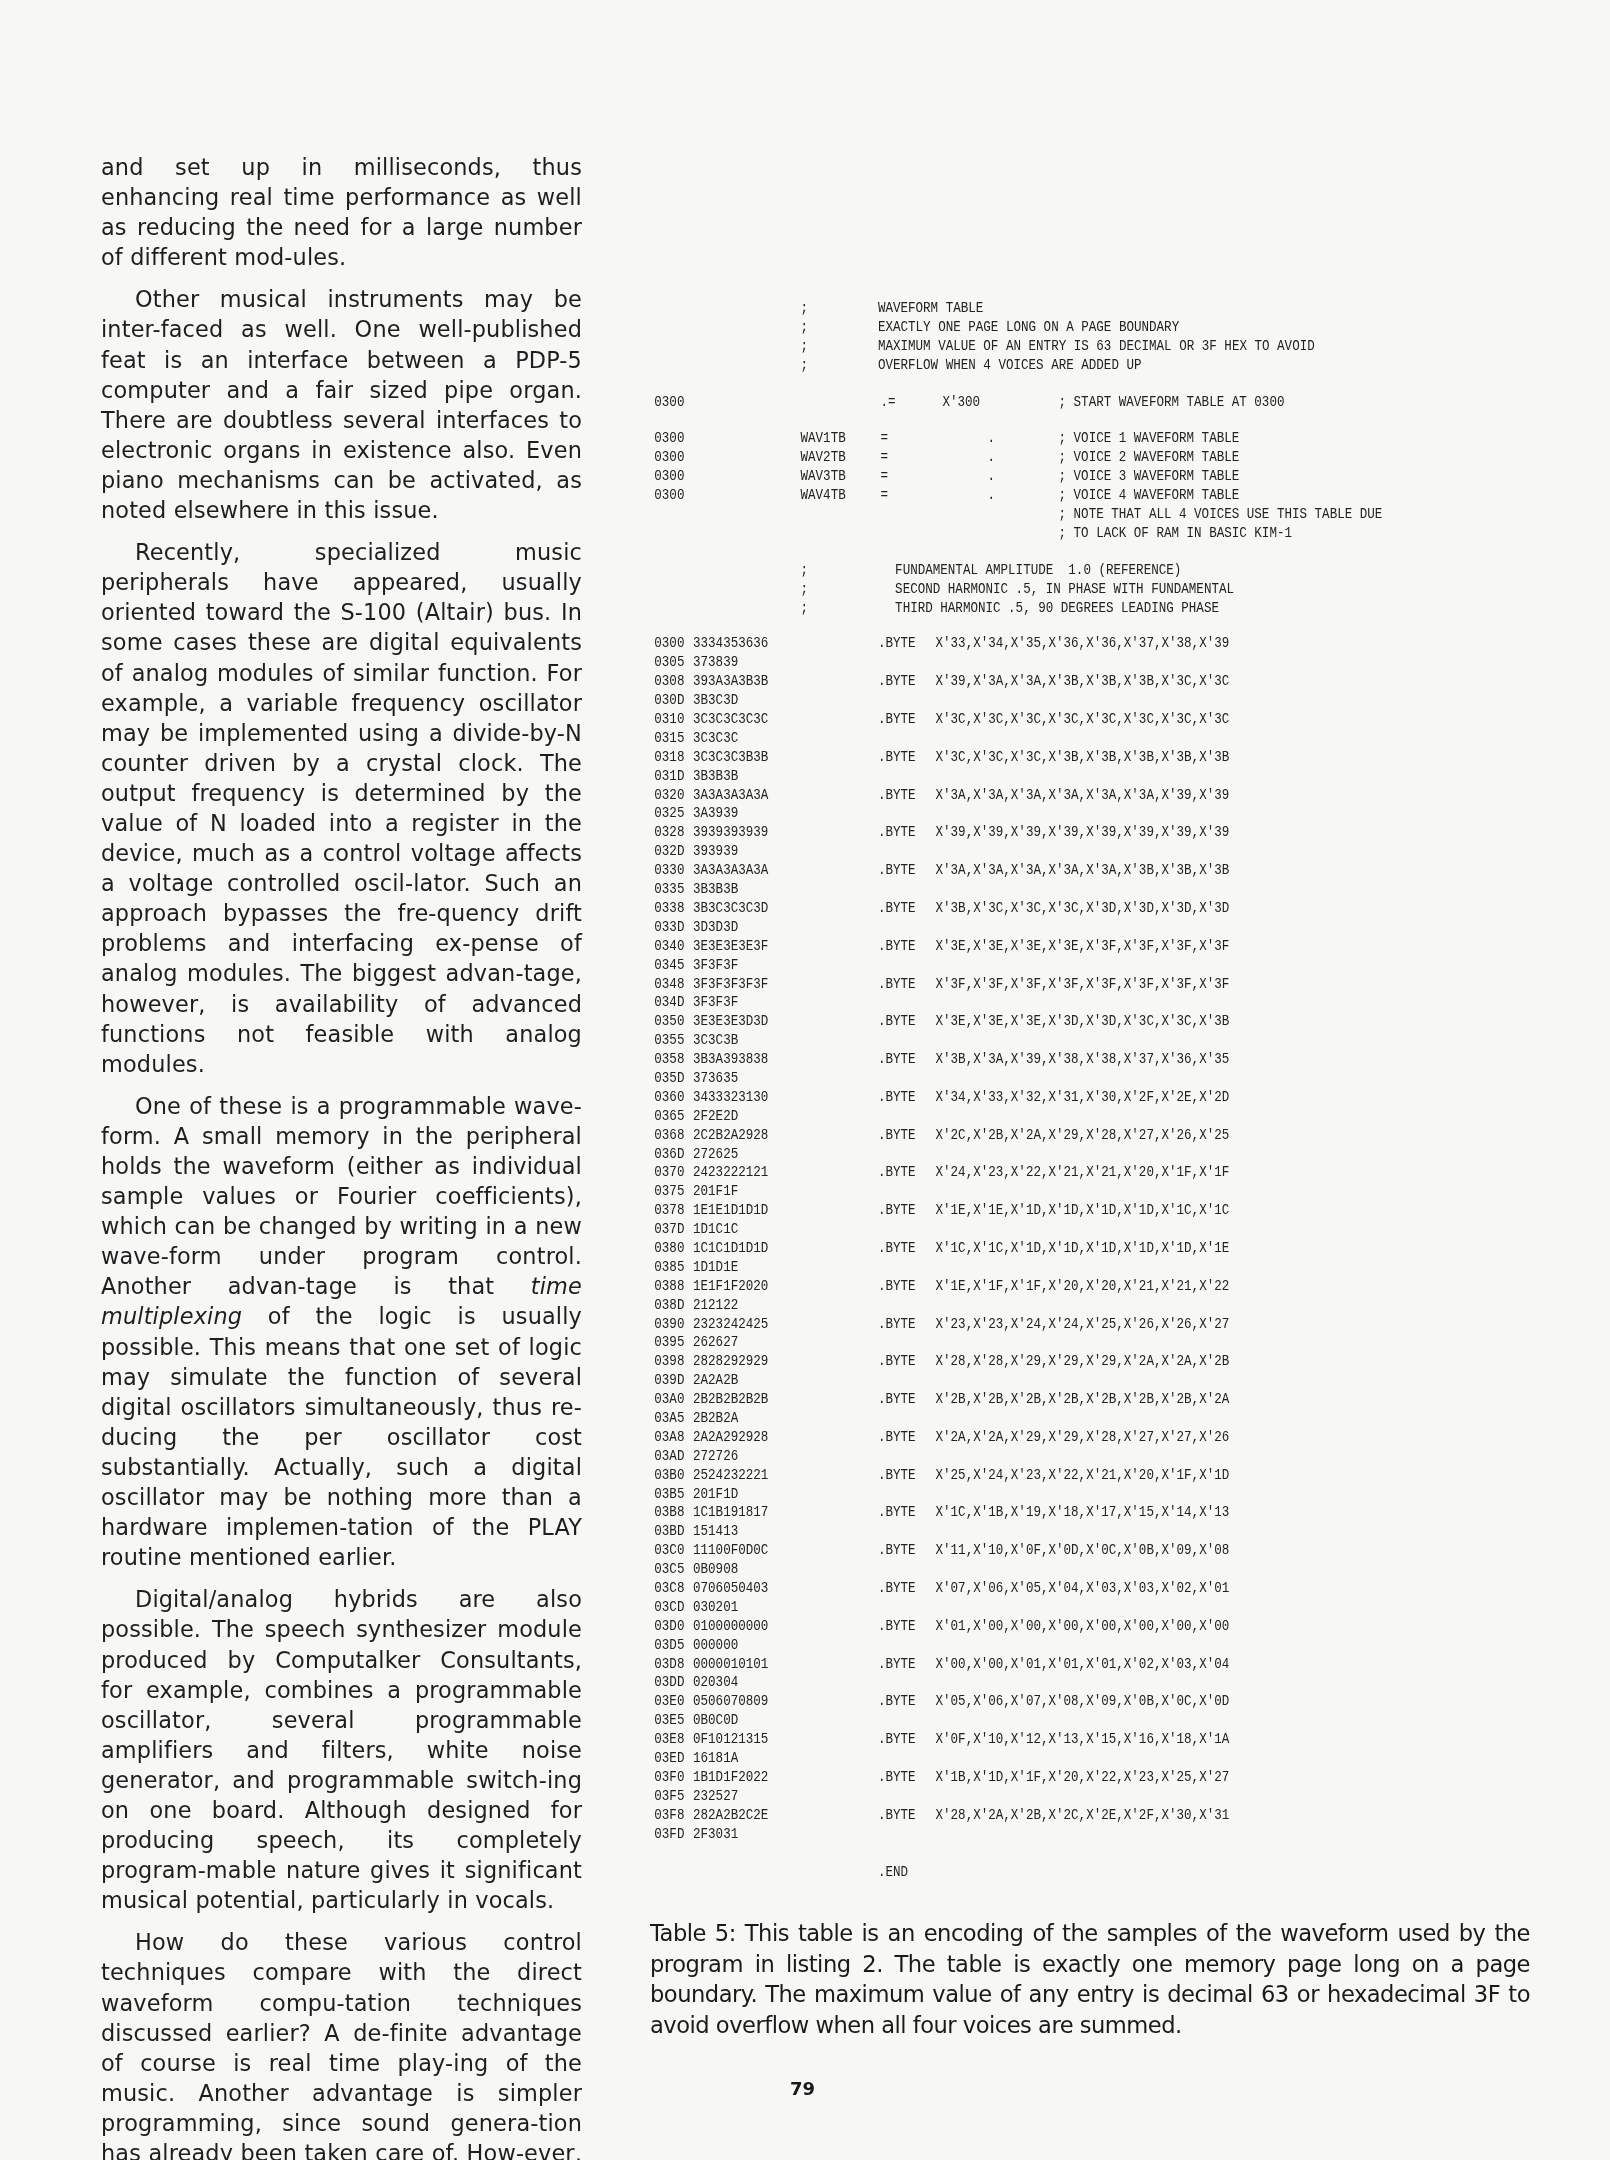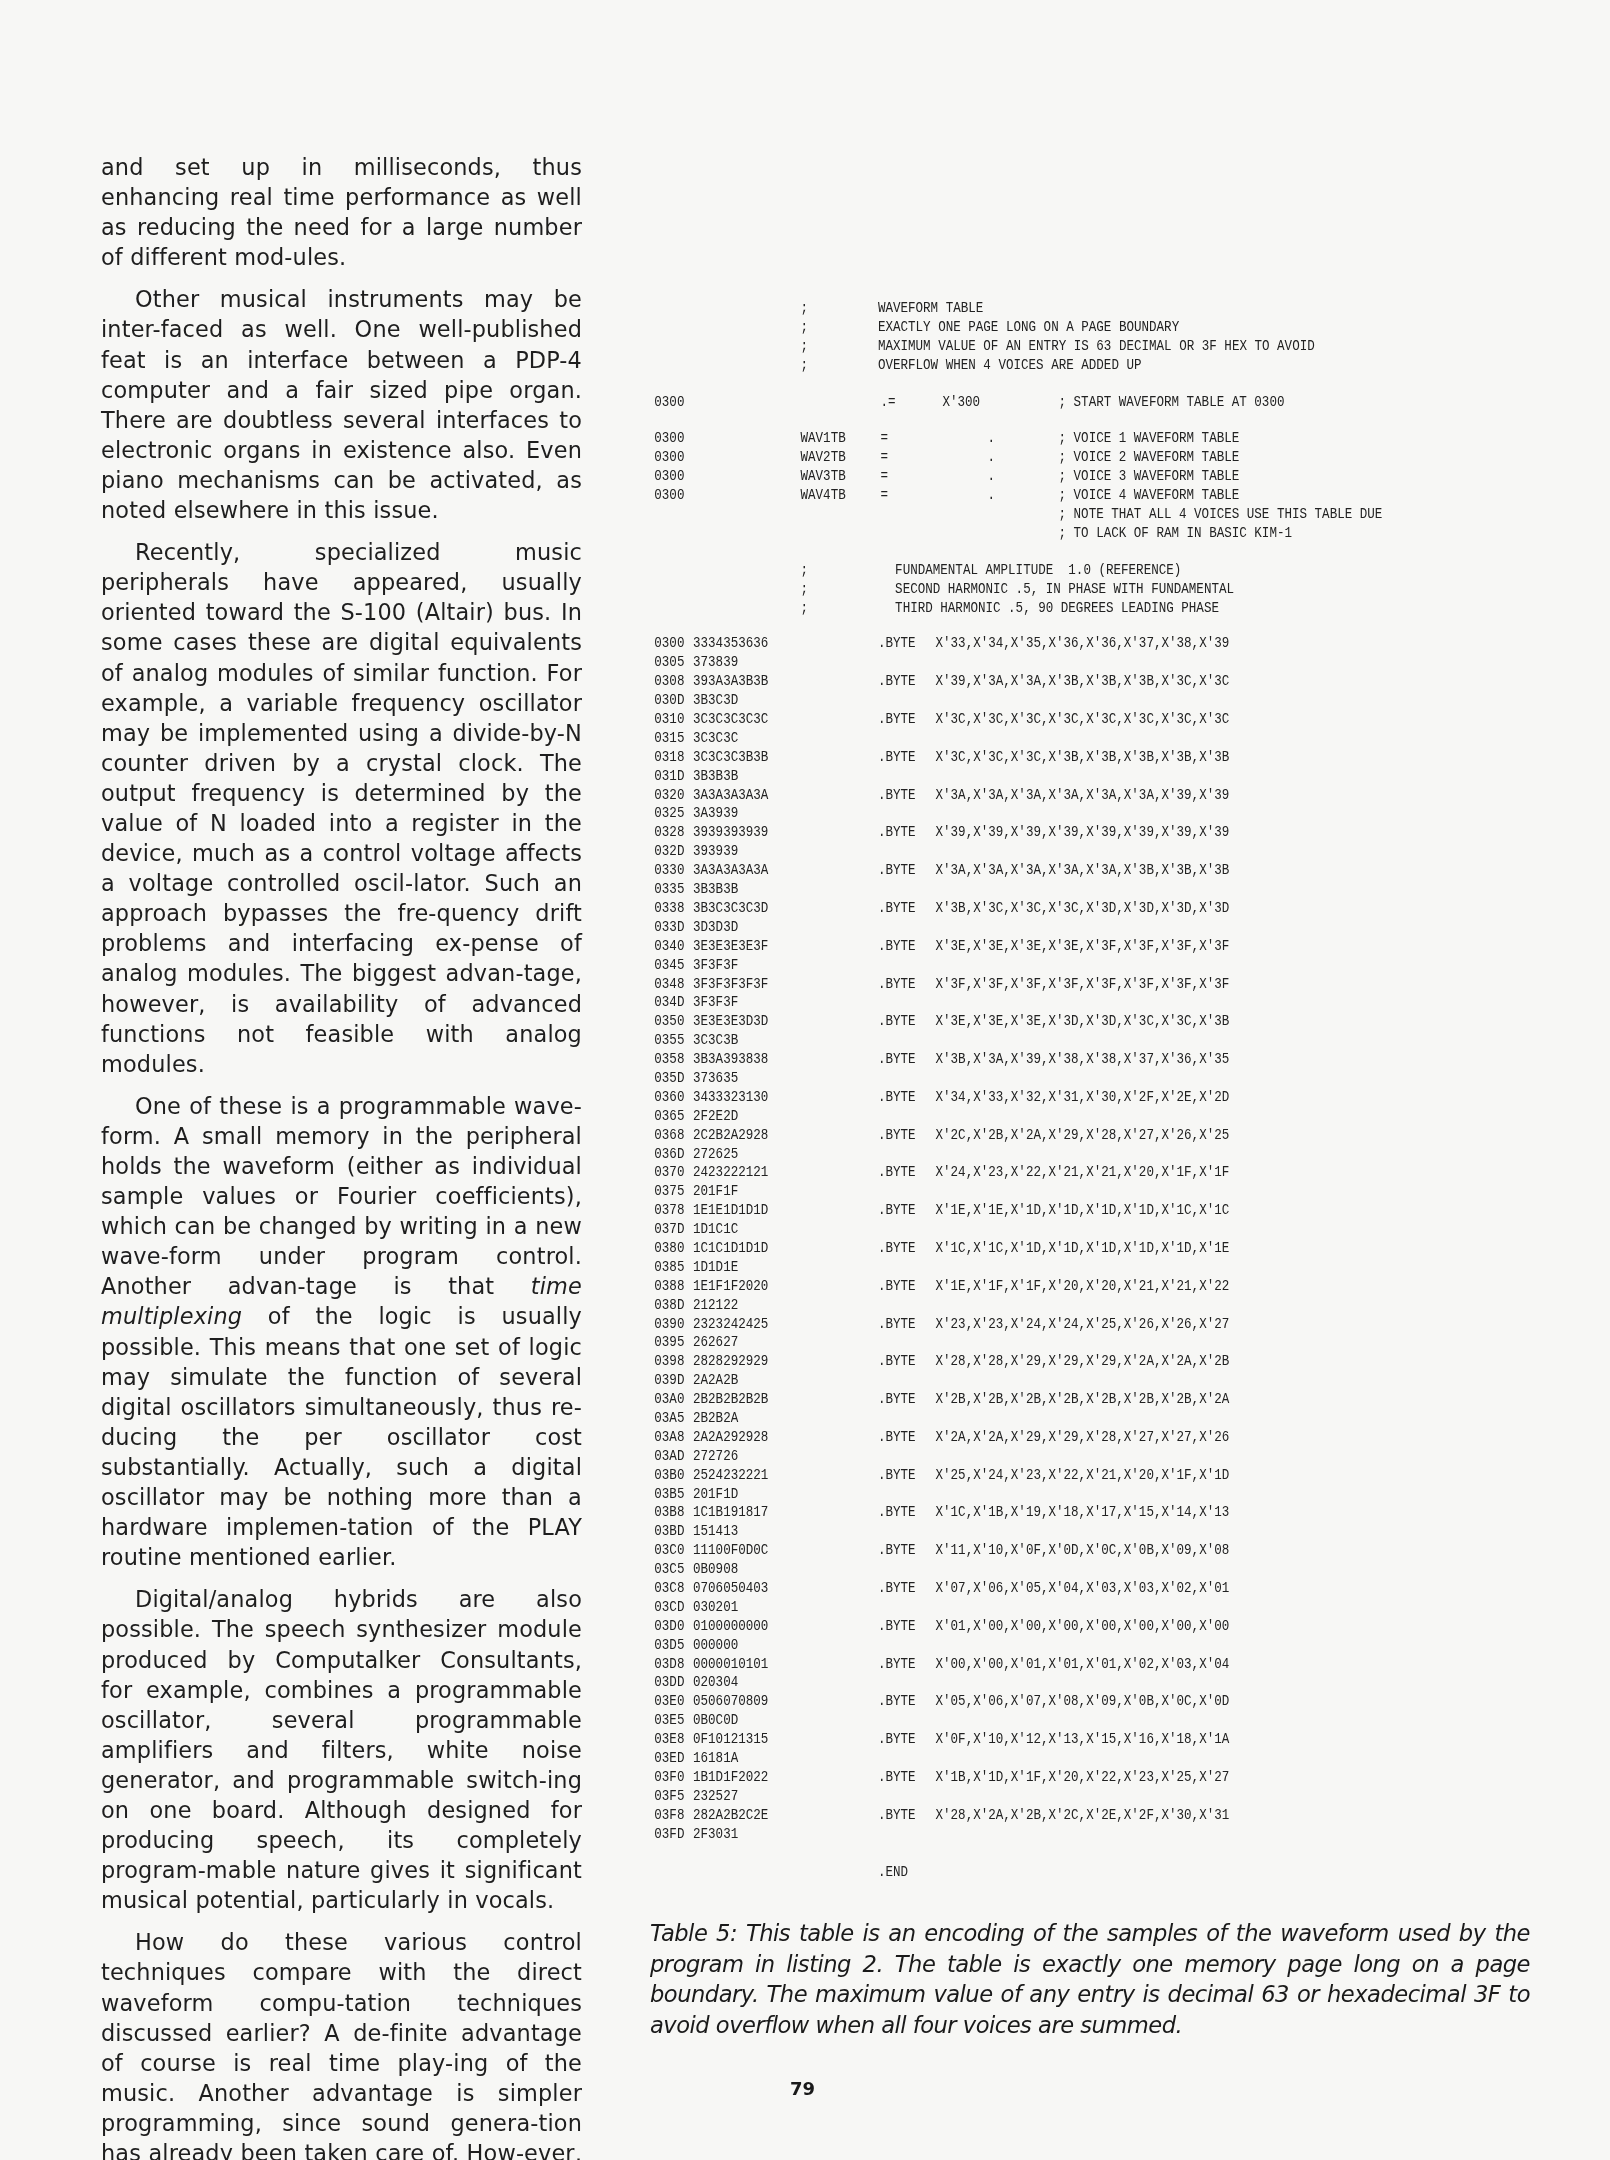--- a/index.html
+++ b/index.html
@@ -50,42 +50,41 @@
   .c-comment-head2 { position: absolute; left: 285px; }
   .c-comment { position: absolute; left: 475px; }
   .c-byte { position: absolute; left: 265px; }
   .c-bytes { position: absolute; left: 332px; }
 
   .caption {
     position: absolute;
     left: 650px; top: 1918px;
     width: 880px;
     font-family: "DejaVu Sans", sans-serif;
-    font-style: italic;
     font-size: 22.6px;
     line-height: 30.5px;
     text-align: justify;
     color: #1a1a1a;
     letter-spacing: -0.5px;
   }
   .page-number {
     position: absolute;
     left: 790px; top: 2078px;
     font-family: "DejaVu Sans", sans-serif;
     font-weight: bold;
     font-size: 18px;
     color: #1a1a1a;
   }
 </style>
 </head>
 <body>
 
 <div class="left-col">
   <p>and set up in milliseconds, thus enhancing real time performance as well as reducing the need for a large number of different mod-ules.</p>
-  <p class="indent">Other musical instruments may be inter-faced as well. One well-published feat is an interface between a PDP-4 computer and a fair sized pipe organ. There are doubtless several interfaces to electronic organs in existence also. Even piano mechanisms can be activated, as noted elsewhere in this issue.</p>
+  <p class="indent">Other musical instruments may be inter-faced as well. One well-published feat is an interface between a PDP-5 computer and a fair sized pipe organ. There are doubtless several interfaces to electronic organs in existence also. Even piano mechanisms can be activated, as noted elsewhere in this issue.</p>
   <p class="indent">Recently, specialized music peripherals have appeared, usually oriented toward the S-100 (Altair) bus. In some cases these are digital equivalents of analog modules of similar function. For example, a variable frequency oscillator may be implemented using a divide-by-N counter driven by a crystal clock. The output frequency is determined by the value of N loaded into a register in the device, much as a control voltage affects a voltage controlled oscil-lator. Such an approach bypasses the fre-quency drift problems and interfacing ex-pense of analog modules. The biggest advan-tage, however, is availability of advanced functions not feasible with analog modules.</p>
   <p class="indent"><span>One of these is a programmable wave-form. A small memory in the peripheral holds the waveform (either as individual sample values or Fourier coefficients), which can be changed by writing in a new wave-form under program control. Another advan-tage is that </span><em>time multiplexing</em><span> of the logic is usually possible. This means that one set of logic may simulate the function of several digital oscillators simultaneously, thus re-ducing the per oscillator cost substantially. Actually, such a digital oscillator may be nothing more than a hardware implemen-tation of the PLAY routine mentioned earlier.</span></p>
   <p class="indent">Digital/analog hybrids are also possible. The speech synthesizer module produced by Computalker Consultants, for example, combines a programmable oscillator, several programmable amplifiers and filters, white noise generator, and programmable switch-ing on one board. Although designed for producing speech, its completely program-mable nature gives it significant musical potential, particularly in vocals.</p>
   <p class="indent">How do these various control techniques compare with the direct waveform compu-tation techniques discussed earlier? A de-finite advantage of course is real time play-ing of the music. Another advantage is simpler programming, since sound genera-tion has already been taken care of. How-ever, the number of voices and complexity of subtle variations is directly related to the quantity of synthesizer modules available.</p>
 </div>
 
 <div class="listing">
   <div id="listing-body">
       <div class="lst-line"><span class="c-semi">;</span><span class="c-comment-head">WAVEFORM TABLE</span></div>
       <div class="lst-line"><span class="c-semi">;</span><span class="c-comment-head">EXACTLY ONE PAGE LONG ON A PAGE BOUNDARY</span></div>

